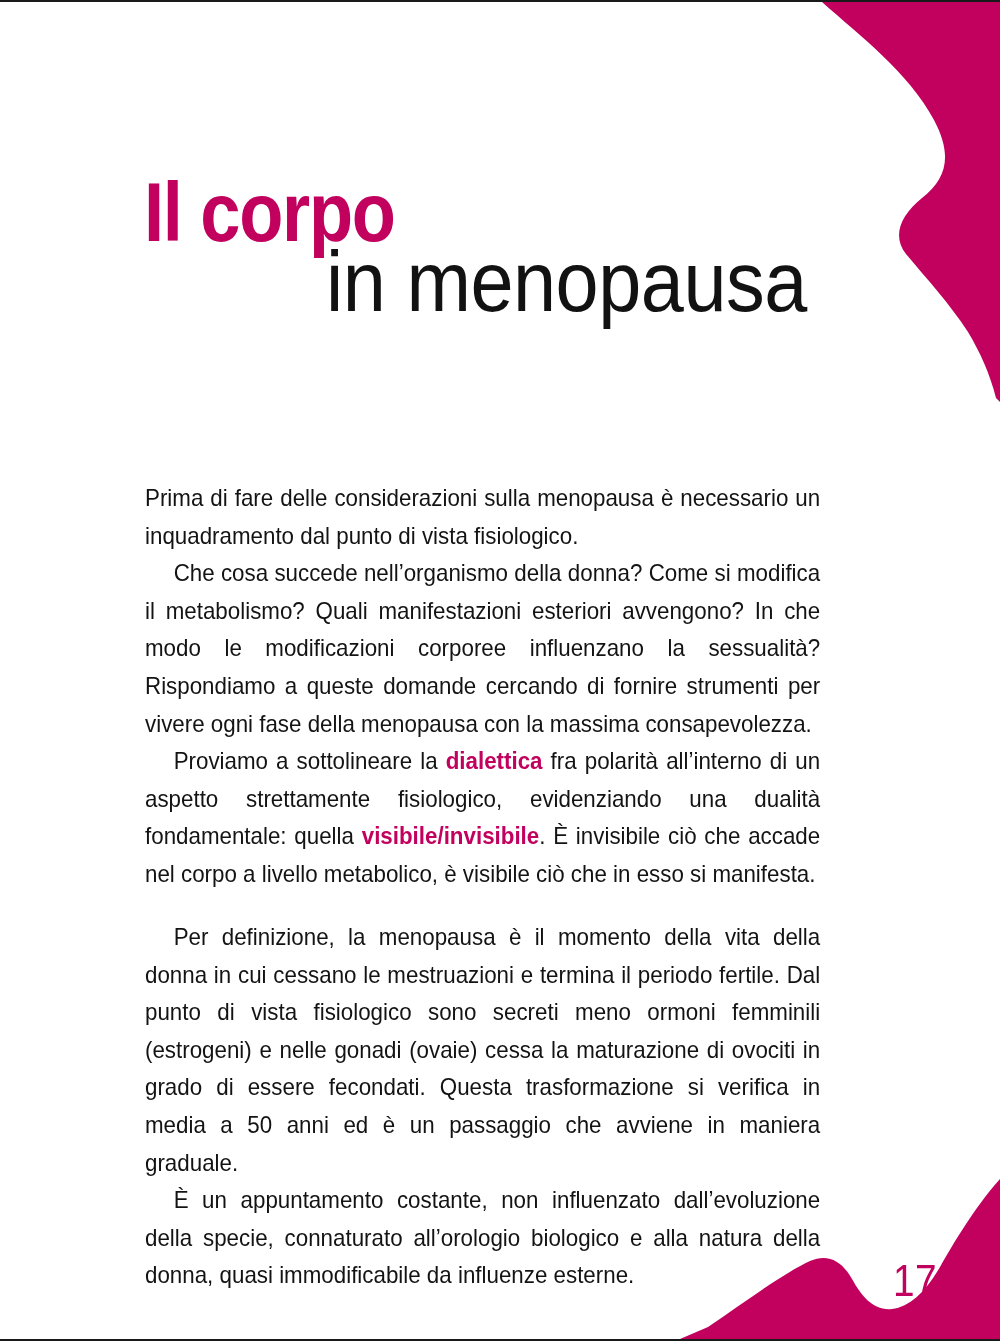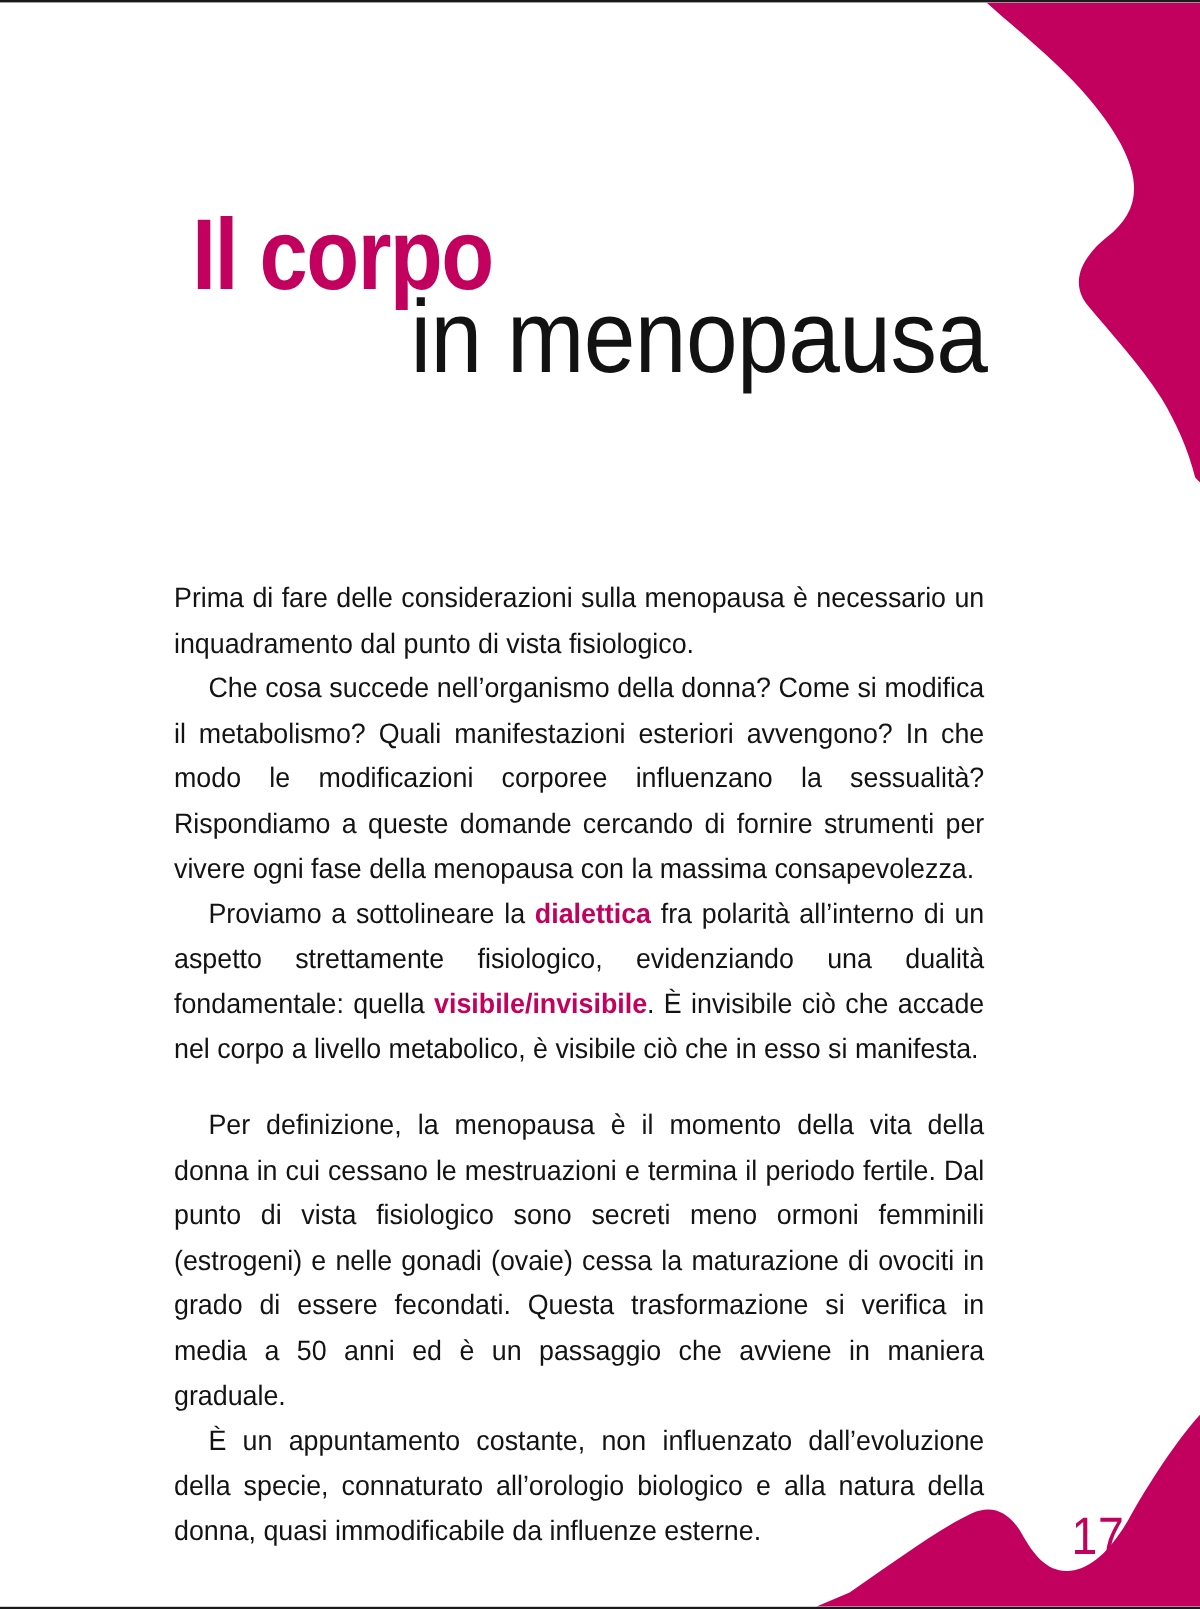--- a/index.html
+++ b/index.html
@@ -33,21 +33,21 @@
   #wave-bottom {
     bottom: 0;
     right: 0;
     width: 320px;
     height: 160px;
   }
 
   
   #title-block {
     position: absolute;
-    left: 156px;
+    left: 140px;
     top: 168px;
     width: 700px;
     height: 160px;
   }
   #title-line-1 {
     position: absolute;
     left: 4px;
     top: 0px;
     font-size: 84px;
     font-weight: 700;

